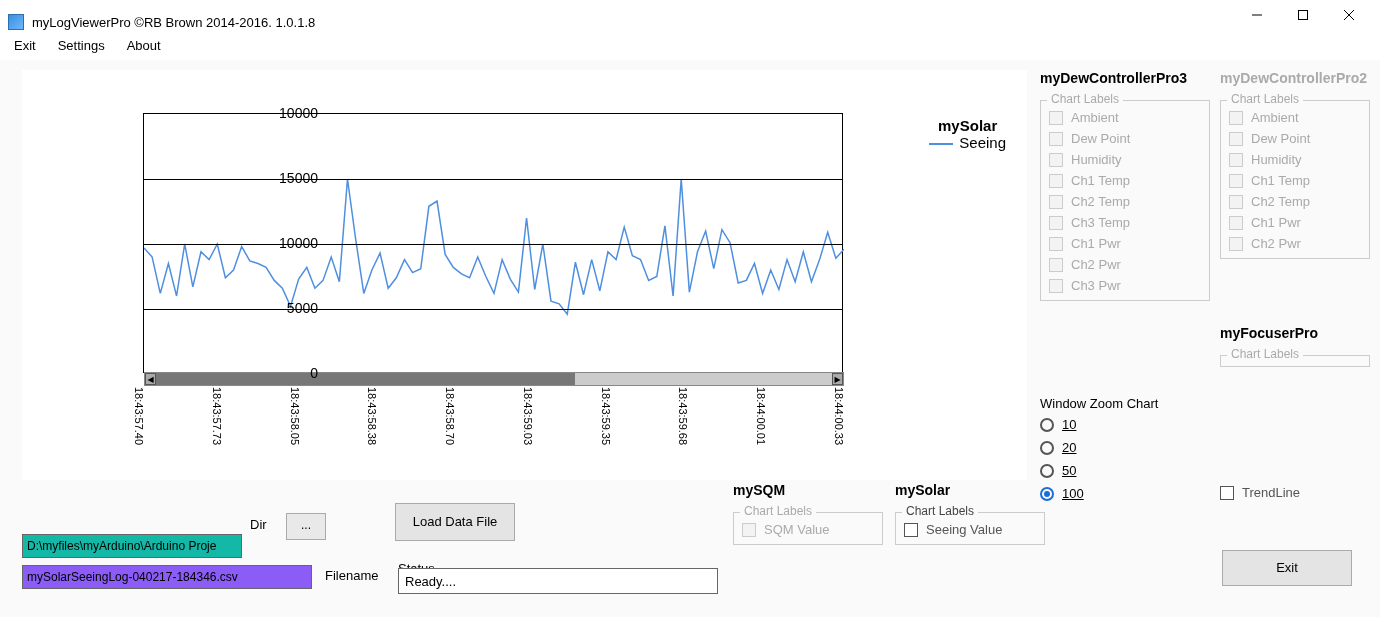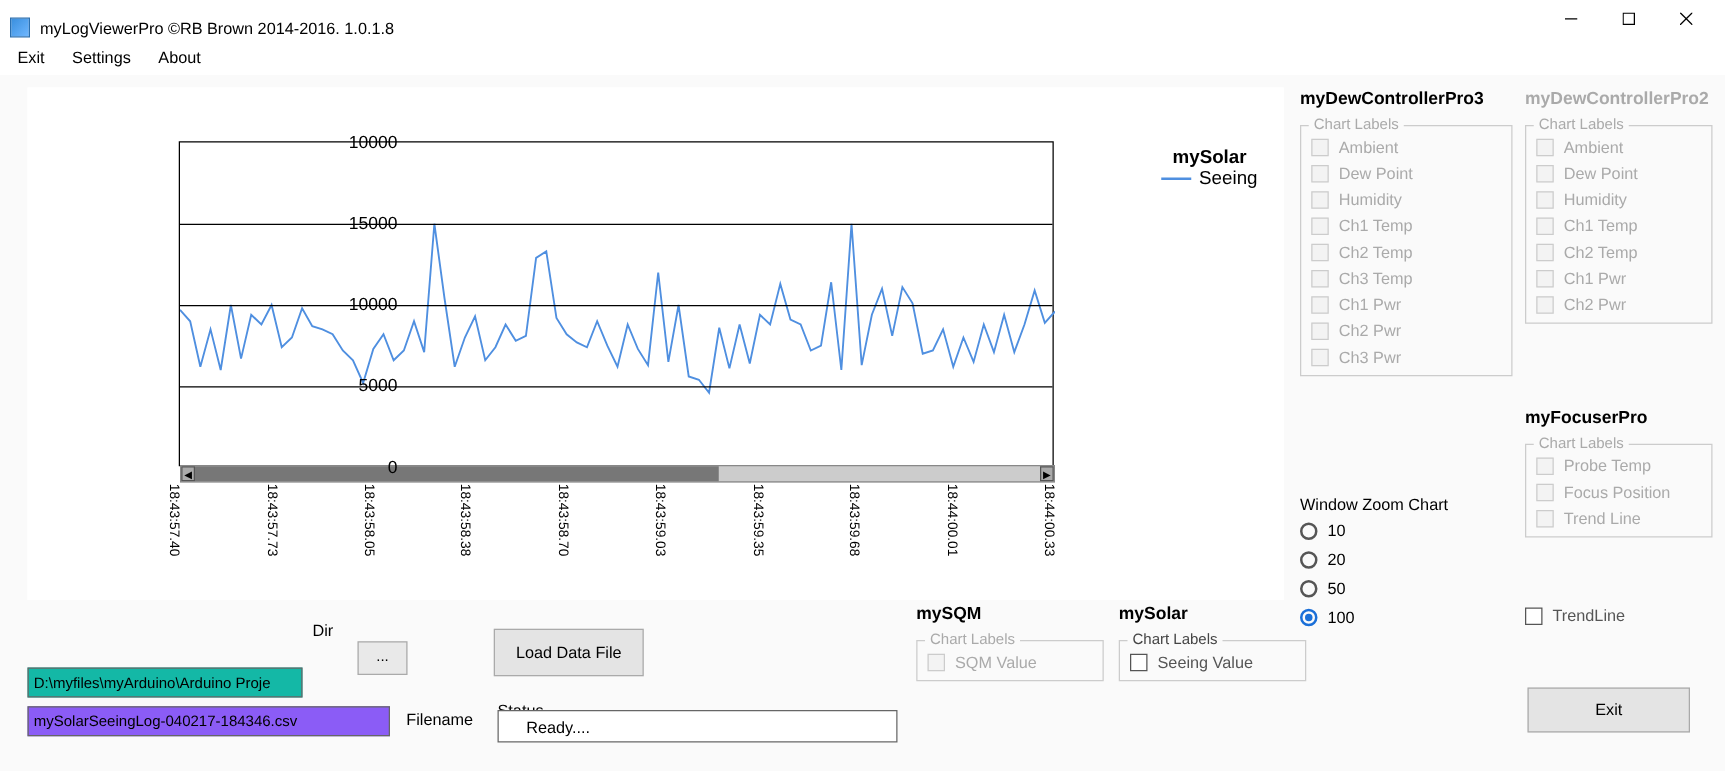--- a/index.html
+++ b/index.html
@@ -112,21 +112,21 @@
   }
   .line-series { position:absolute; left:0; top:0; width:700px; height:260px; }
 
   
   .dir-input {
     position: absolute; left: 22px; top: 454px;
     width: 220px; height: 24px;
     border: 1px solid #666; background:#14b8a6;
     padding: 2px 4px; font-size: 12px; margin-top: 20px;
   }
-  .dir-label { position:absolute; left: 250px; top: 437px; font-size:13px; }
+  .dir-label { position:absolute; left: 250px; top: 457px; font-size:13px; }
   .dir-btn {
     position:absolute; left: 286px; top: 453px;
     width: 40px; height: 27px;
     background:#e9e9e9; border:1px solid #aaa;
     text-align:center; line-height:23px; font-size:12px;
   }
   .file-input {
     position: absolute; left: 22px; top: 505px;
     width: 290px; height: 24px;
     border: 1px solid #666; background:#8b5cf6;
@@ -139,21 +139,21 @@
     width: 120px; height: 38px;
     background:#e4e4e4; border:1px solid #aaa;
     text-align:center; line-height:36px; font-size:13px;
   }
 
   .status-label { position:absolute; left: 398px; top: 501px; font-size:13px; }
   .status-input {
     position: absolute; left: 398px; top: 508px;
     width: 320px; height: 26px;
     border: 1px solid #666; background:#fff;
-    padding: 3px 22px; font-size: 13px;
+    padding: 3px 6px; font-size: 13px;
   }
 
   
   .panel-dew3 { position:absolute; left: 1040px; top: 10px; width: 170px; }
   .panel-dew2 { position:absolute; left: 1220px; top: 10px; width: 150px; }
   .panel-focuser { position:absolute; left: 1220px; top: 265px; width: 150px; }
   .panel-zoom   { position:absolute; left: 1040px; top: 336px; width: 170px; }
   .panel-sqm    { position:absolute; left: 733px;  top: 422px; width: 150px; }
   .panel-solar  { position:absolute; left: 895px;  top: 422px; width: 150px; }
   .panel-trend  { position:absolute; left: 1220px; top: 422px; width: 150px; }
@@ -183,21 +183,21 @@
     margin-right: 8px;
     display:flex; align-items:center; justify-content:center;
     background:#fff;
   }
   .chk.disabled { border-color:#ccc; background:#f3f3f3; }
   .chk.enabled { border-color:#555; }
   .disabled-text { color: #aaa; }
 
   .radio-row {
     display:flex; align-items:center;
-    padding: 4px 0; font-size:13px;
+    padding: 4px 0; font-size:13px;text-decoration:underline;
   }
   .radio {
     width:14px; height:14px; border:2px solid #555; border-radius:50%;
     margin-right:8px; display:flex; align-items:center; justify-content:center;
   }
   .radio .dot { width:6px; height:6px; border-radius:50%; background:#1a6fd8; display:none; }
   .radio.selected .dot { display:block; }
   .radio.selected { border-color:#1a6fd8; }
 
   .exit-btn {
@@ -370,34 +370,20 @@
             <span>Ch2 Pwr</span>
           </div>
         </div>
     </div>
   </div>
 
   <div class="panel-focuser">
     <div class="panel-title">myFocuserPro</div>
     <div class="groupbox">
       <div class="groupbox-legend disabled-text">Chart Labels</div>
-      <div id="focuser-items">
-          <div class="chk-row disabled-text">
-            <div class="chk disabled"></div>
-            <span>Probe Temp</span>
-          </div>
-          <div class="chk-row disabled-text">
-            <div class="chk disabled"></div>
-            <span>Focus Position</span>
-          </div>
-          <div class="chk-row disabled-text">
-            <div class="chk disabled"></div>
-            <span>Trend Line</span>
-          </div>
-        </div>
     </div>
   </div>
 
   <div class="panel-zoom">
     <div style="font-size:13px; margin-bottom:2px;">Window Zoom Chart</div>
     <div id="zoom-items">
         <div class="radio-row">
           <div class="radio"></div>
           <span>10</span>
         </div>

